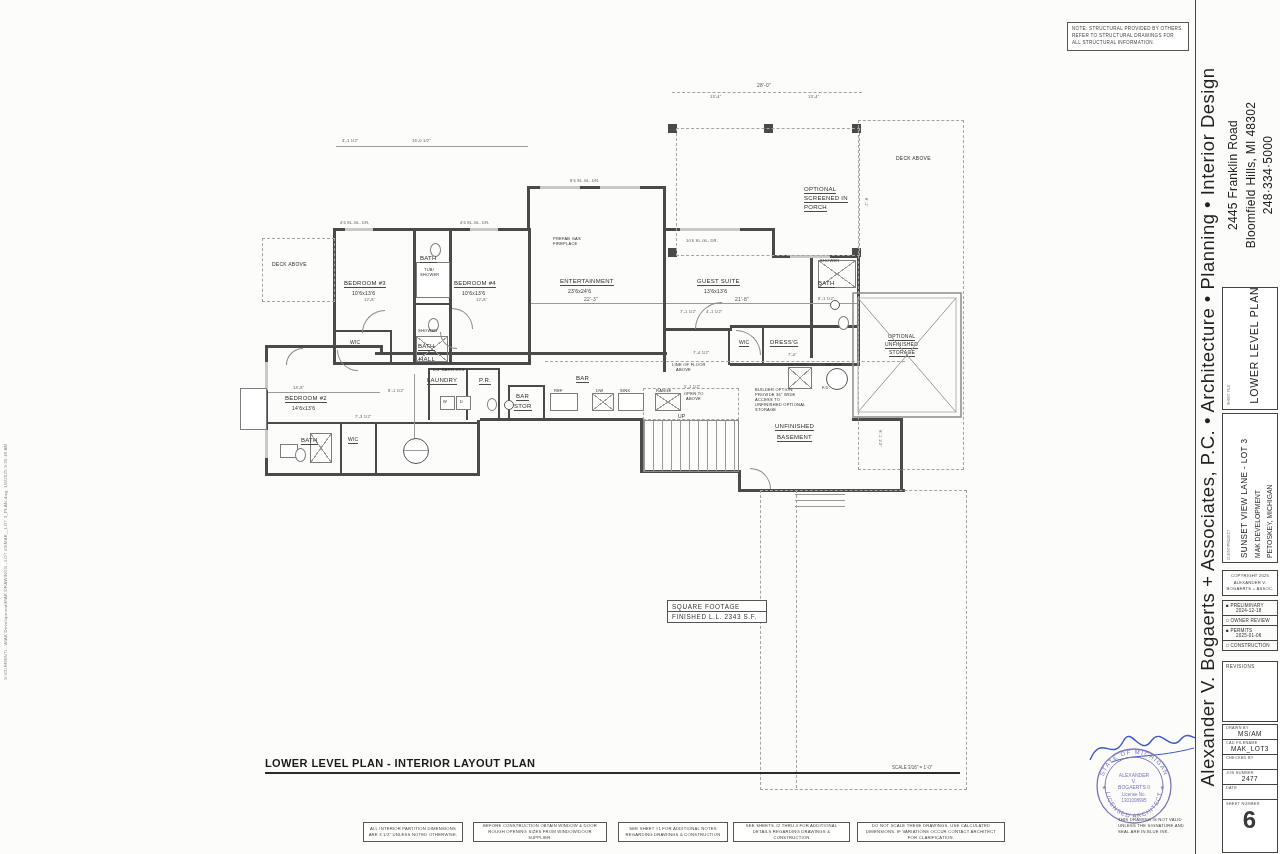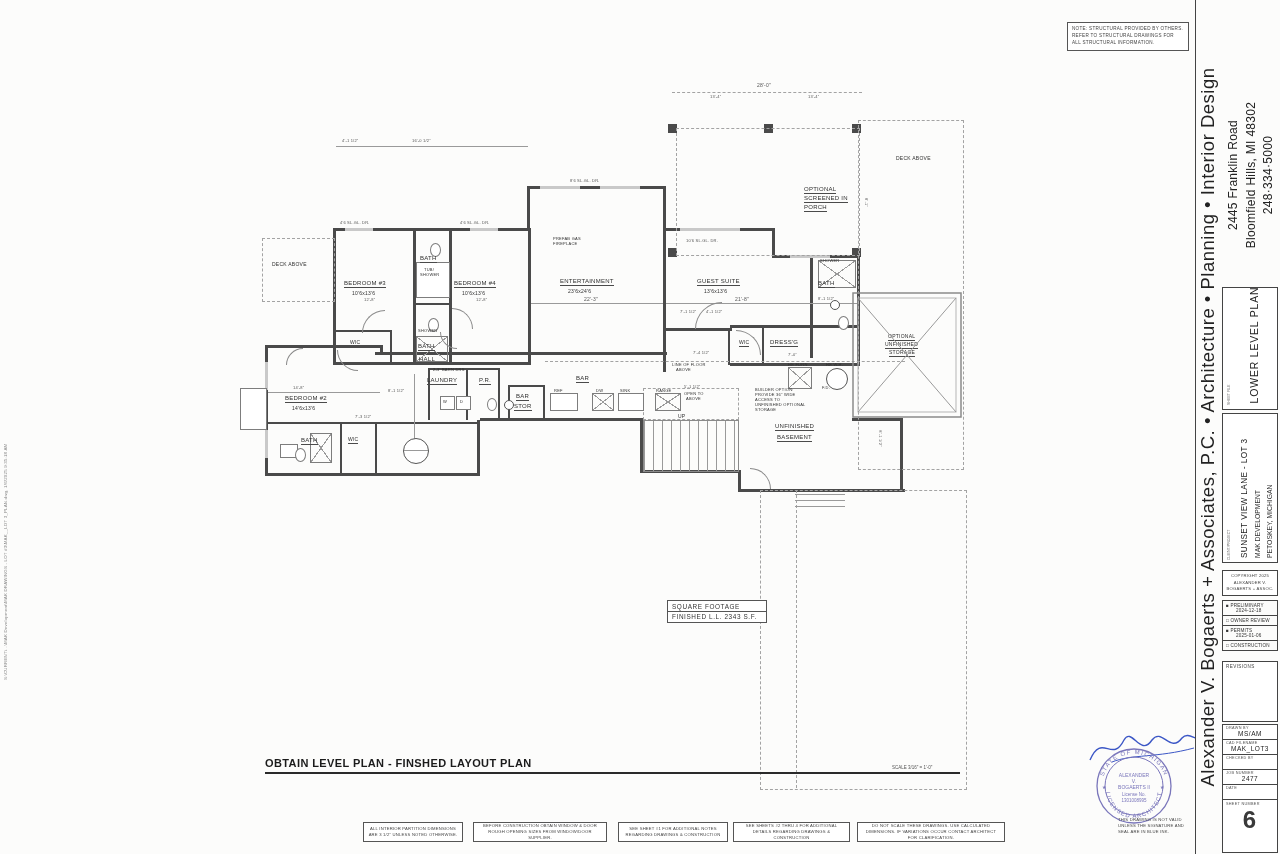--- a/index.html
+++ b/index.html
@@ -270,21 +270,21 @@
     <line x1="104" y1="6" x2="6" y2="120" stroke="#9a9a9a" stroke-width="1"></line>
   </svg>
 
   <div class="notebox" style="left:1067px;top:22px;width:112px;">NOTE: STRUCTURAL PROVIDED BY OTHERS. REFER TO STRUCTURAL DRAWINGS FOR ALL STRUCTURAL INFORMATION.</div>
 
   <div class="sqft-box">
     <div class="r1">SQUARE FOOTAGE</div>
     <div class="r2">FINISHED L.L.   2343 S.F.</div>
   </div>
 
-  <div class="plan-title">OBTAIN LEVEL PLAN - FINSHED LAYOUT PLAN</div>
+  <div class="plan-title">LOWER LEVEL PLAN - INTERIOR LAYOUT PLAN</div>
   <div class="title-underline"></div>
   <div class="scale-note">SCALE 3/16" = 1'-0"</div>
 
   <div id="bottom-notes">
       <div class="gen-note" style="left: 363px; width: 100px;">ALL INTERIOR PARTITION DIMENSIONS ARE 3 1/2" UNLESS NOTED OTHERWISE.</div>
       <div class="gen-note" style="left: 473px; width: 134px;">BEFORE CONSTRUCTION OBTAIN WINDOW &amp; DOOR ROUGH OPENING SIZES FROM WINDOW/DOOR SUPPLIER.</div>
       <div class="gen-note" style="left: 618px; width: 110px;">SEE SHEET #1 FOR ADDITIONAL NOTES REGARDING DRAWINGS &amp; CONSTRUCTION</div>
       <div class="gen-note" style="left: 733px; width: 117px;">SEE SHEETS #2 THRU 4 FOR ADDITIONAL DETAILS REGARDING DRAWINGS &amp; CONSTRUCTION</div>
       <div class="gen-note" style="left: 857px; width: 148px;">DO NOT SCALE THESE DRAWINGS. USE CALCULATED DIMENSIONS. IF VARIATIONS OCCUR CONTACT ARCHITECT FOR CLARIFICATION.</div>
     </div>

